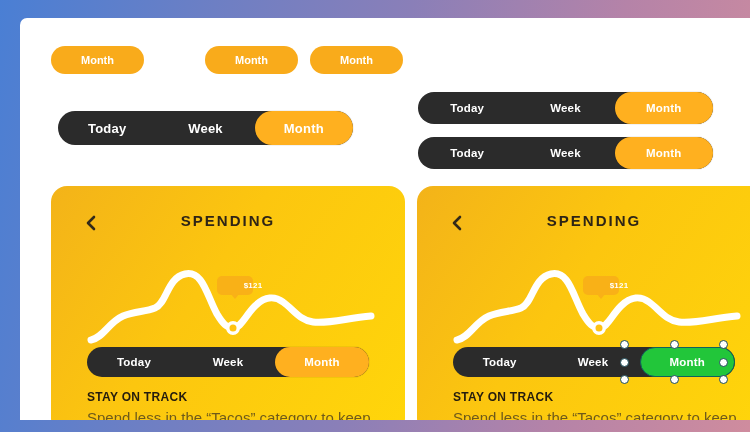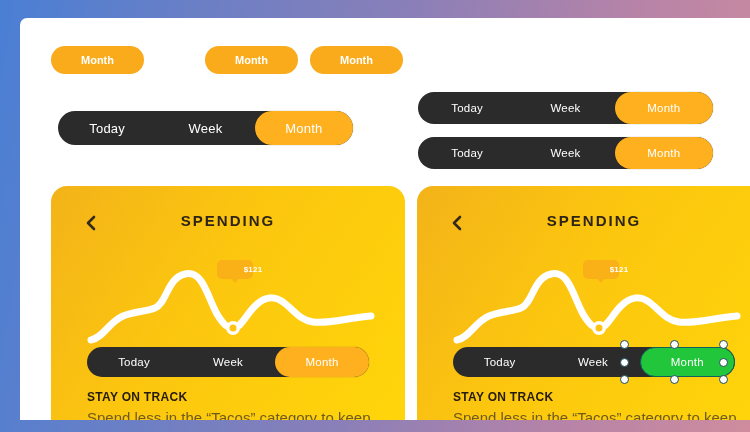--- a/index.html
+++ b/index.html
@@ -40,21 +40,21 @@
     align-items: center;
   }
   .pill .seg {
     flex: 1;
     height: 100%;
     border-radius: 999px;
     display: flex;
     align-items: center;
     justify-content: center;
     color: #ffffff;
-    font-weight: normal;
+    font-weight: bold;
     letter-spacing: .2px;
     white-space: nowrap;
   }
   .pill .seg.active {
     background: #ffb01f;
     box-shadow: 0 0 0 1px rgba(0,0,0,.05);
   }
 
   
   .chip {
@@ -117,21 +117,21 @@
 
   .chart-wrap {
     position: absolute;
     left: 0; top: 52px;
     width: 354px; height: 108px;
   }
   .chart-wrap svg { display: block; width: 354px; height: 108px; }
 
   .tooltip {
     position: absolute;
-    left: 166px; top: 22px;
+    left: 166px; top: 38px;
     width: 32px; height: 19px;
     background: #f9b117;
     border-radius: 5px;
     color: #fff;
     font-size: 8px;
     font-weight: bold;
     display: flex;
     align-items: center;
     justify-content: center;
     letter-spacing: .2px;

